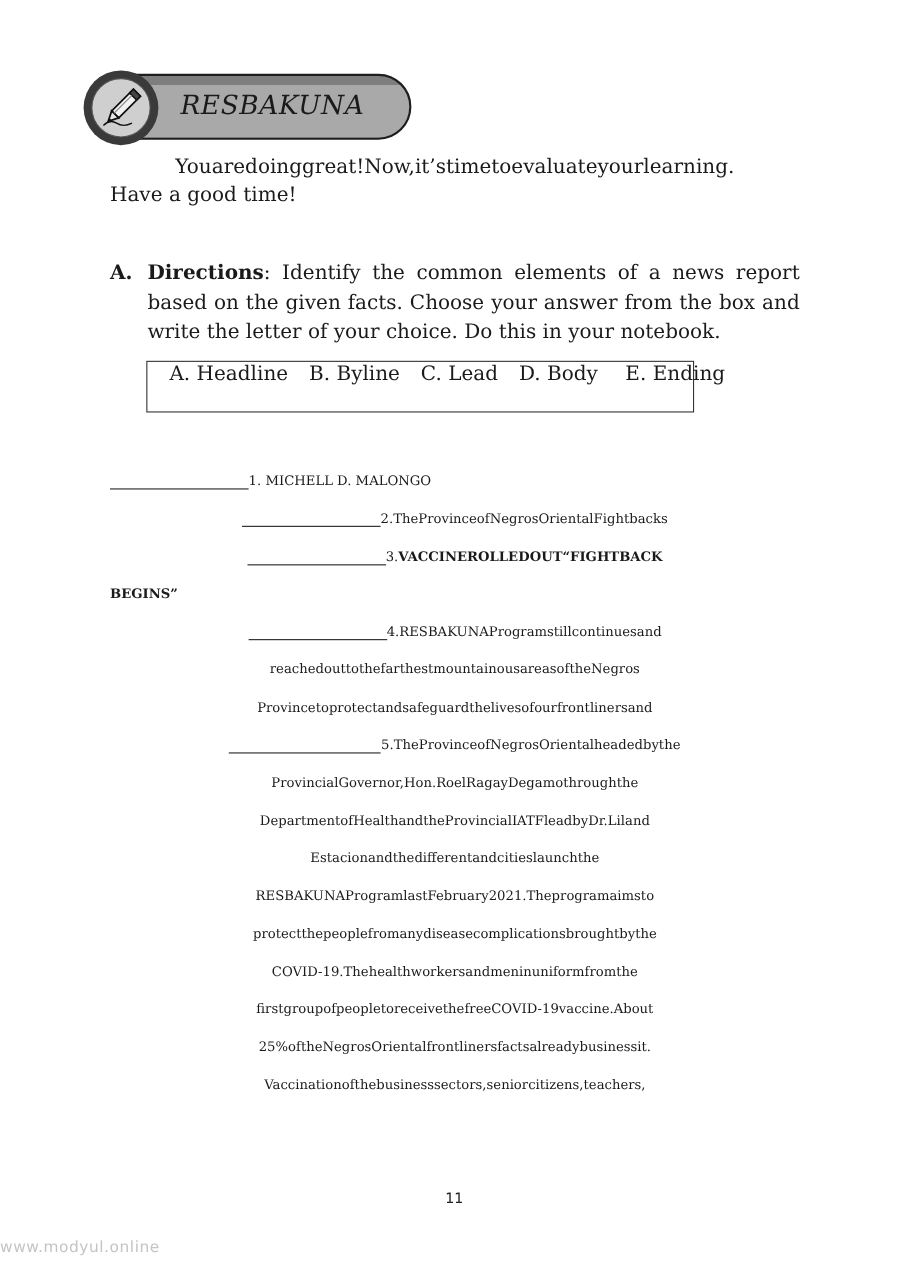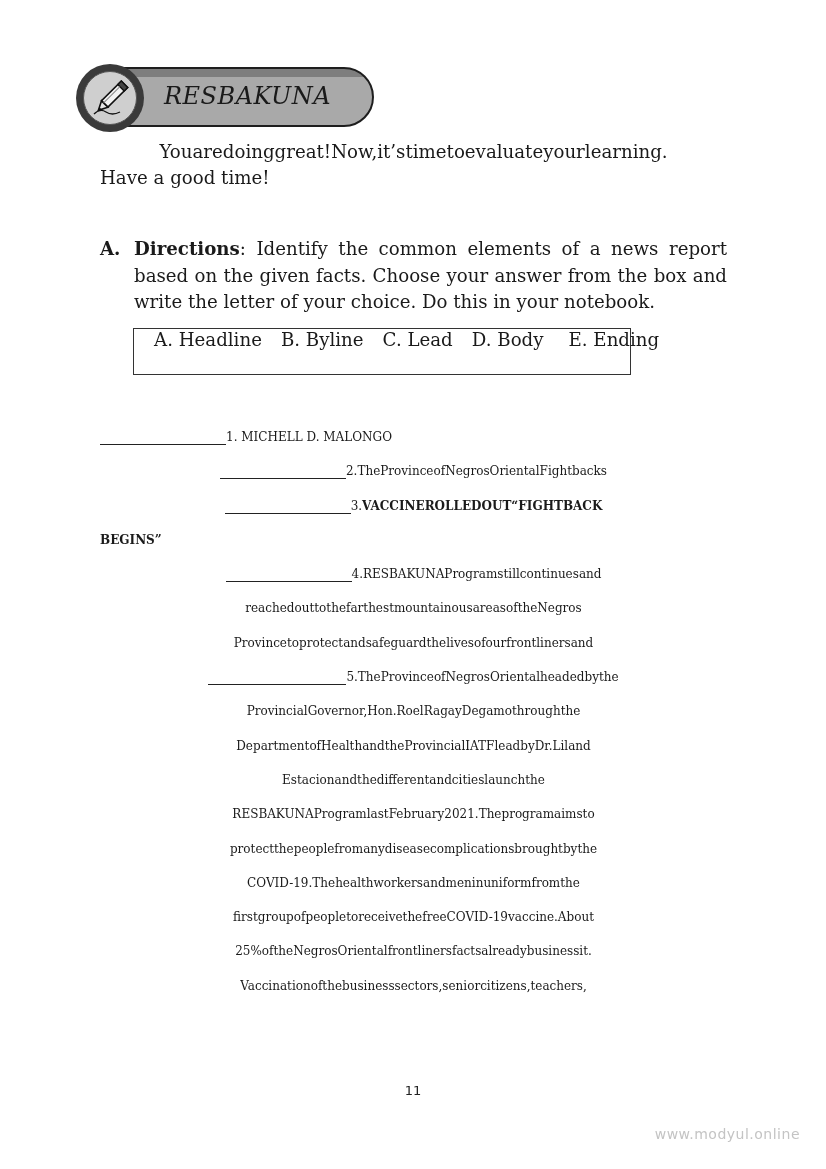--- a/index.html
+++ b/index.html
@@ -36,21 +36,21 @@
 
     .items { position: absolute; left: 100px; top: 420px; width: 627px; font-size: 12px; line-height: 34.3px; }
     .line { display: block; height: 34.3px; white-space: nowrap; }
     .j { display: flex; justify-content: center; }
     .blank { display: inline-block; width: 126px; border-bottom: 1px solid #222; height: 21px; vertical-align: baseline; margin-bottom: -4px; }
     .blank.w2 { width: 138px; }
     .bold { font-weight: bold; }
 
     .page-number { position: absolute; left: 0; width: 826px; top: 1083px; text-align: center;
       font-family: "DejaVu Sans", sans-serif; font-size: 13px; color: #222; }
-    .watermark { position: absolute; left: 0; width: 800px; top: 1126px; text-align: right;
+    .watermark { position: absolute; left: 0; width: 800px; top: 1126px; text-align: left;
       font-family: "DejaVu Sans", sans-serif; font-size: 14px; color: #c4c4c4; letter-spacing: 0.5px; }
   </style>
 </head>
 <body>
 
 <div class="page">
 
   <div class="banner">
     <div class="banner-pill"></div>
     <div class="banner-circle">

